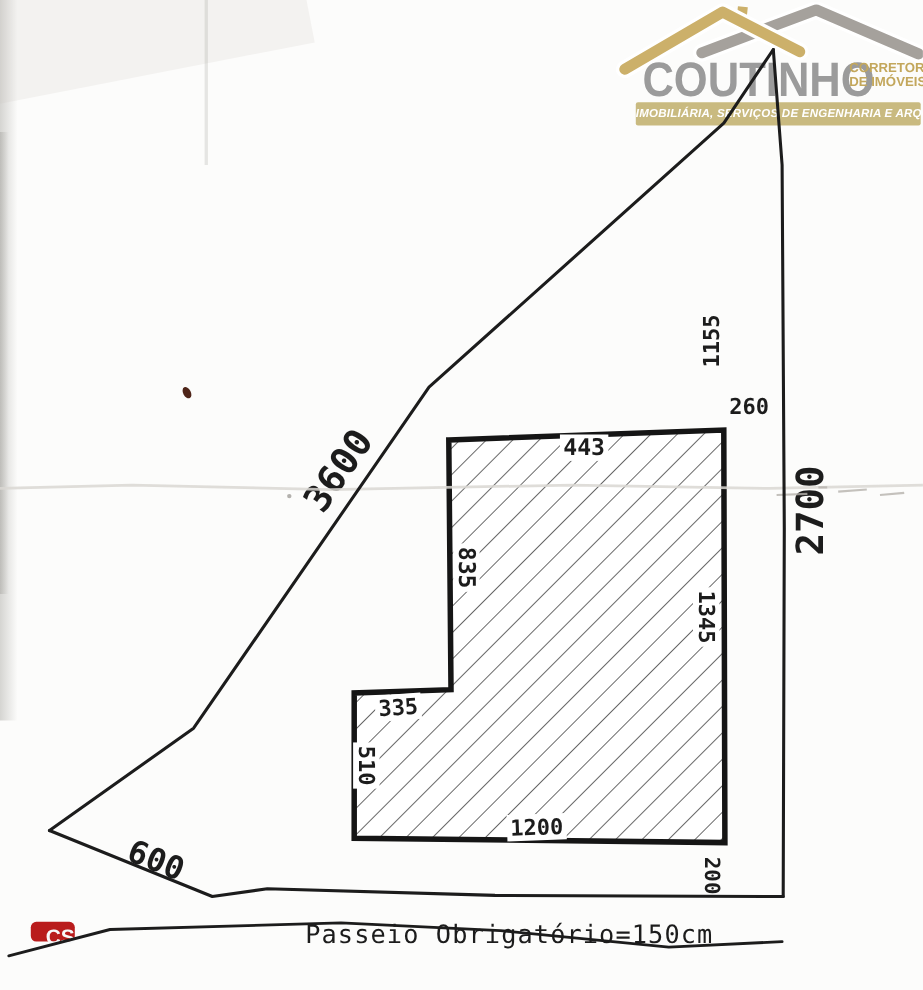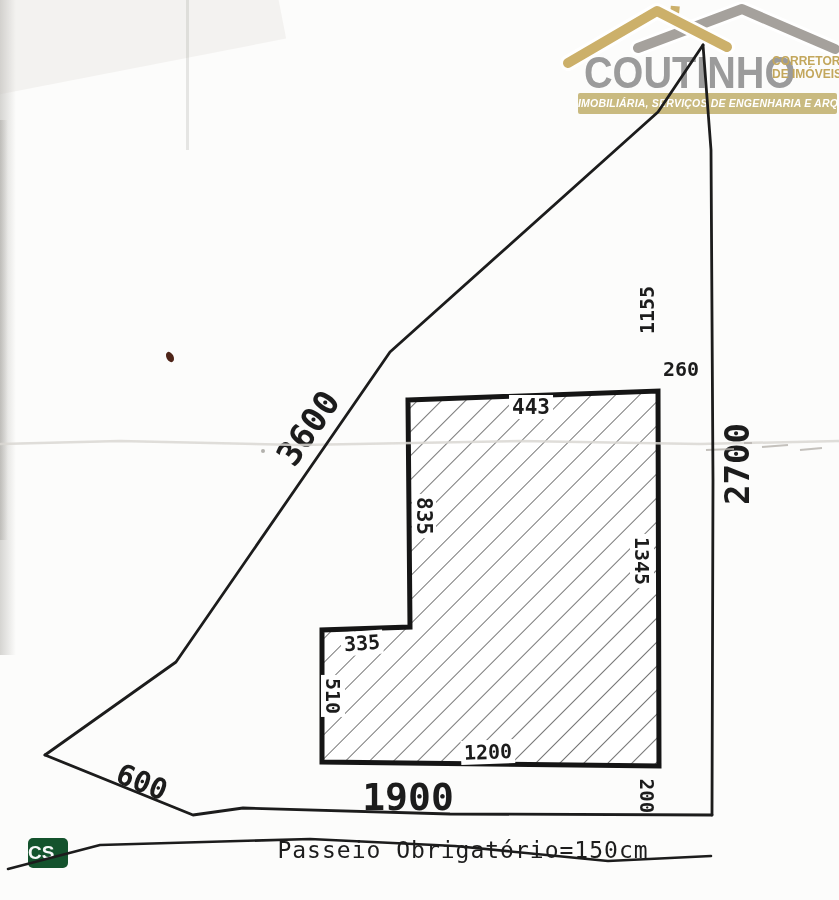--- a/index.html
+++ b/index.html
@@ -31,22 +31,22 @@
 
   
   .lbl{position:absolute;font-family:"DejaVu Sans Mono",monospace;font-weight:bold;
     color:#1c1c1c;white-space:nowrap;z-index:4;}
   .lbl.over{z-index:6;background:#fff;padding:0 3px;}
   .c{transform:translate(-50%,-50%);}
   .r90{transform:translate(-50%,-50%) rotate(90deg);}
   .rm90{transform:translate(-50%,-50%) rotate(-90deg);}
 
   
-  .cs-badge{position:absolute;left:28px;top:838px;width:40px;height:30px;background:#14532d;
-    border-radius:5px;color:#f7f8f9;font-size:19px;font-weight:bold;text-align:left;
+  .cs-badge{position:absolute;left:28px;top:838px;width:40px;height:18px;background:#b91c1c;
+    border-radius:5px;color:#f7f8f9;font-size:19px;font-weight:bold;text-align:right;
     line-height:30px;z-index:3;}
   .cs-text{position:absolute;left:76px;top:838px;font-size:28px;color:#c2c5c9;
     letter-spacing:1px;z-index:3;white-space:nowrap;}
 </style>
 </head>
 <body>
 
 <div class="page">
 
   <div class="edge-left"></div>
@@ -69,21 +69,20 @@
     <div>DE IMÓVEIS</div>
   </div>
   <div class="banner">IMOBILIÁRIA, SERVIÇOS DE ENGENHARIA E ARQUITETURA</div>
 
   <div class="lbl c" style="left:681px;top:369px;font-size:20px;">260</div>
   <div class="lbl rm90" style="left:647px;top:310px;font-size:20px;">1155</div>
   <div class="lbl r90" style="left:647px;top:796px;font-size:19px;">200</div>
   <div class="lbl rm90" style="left:737px;top:464px;font-size:34px;">2700</div>
   <div class="lbl" style="left:308px;top:428px;font-size:34px;transform:translate(-50%,-50%) rotate(-55deg);">3600</div>
   <div class="lbl" style="left:142px;top:782px;font-size:29px;transform:translate(-50%,-50%) rotate(22deg);">600</div>
-  <div class="lbl c" style="left:408px;top:797px;font-size:38px;">1900</div>
   <div class="lbl c" style="left:463px;top:850px;font-size:23px;font-weight:normal;letter-spacing:1px;">Passeio Obrigatório=150cm</div>
 
   <div class="cs-badge">CS</div>
 
   <svg class="draw" width="839" height="900" viewBox="0 0 839 900">
     <defs>
       <pattern id="hatch" width="17" height="17" patternUnits="userSpaceOnUse" patternTransform="rotate(-45)">
         <rect width="17" height="17" fill="#ffffff"></rect>
         <path d="M0 0 H17" stroke="#555" stroke-width="1.6"></path>
       </pattern>

